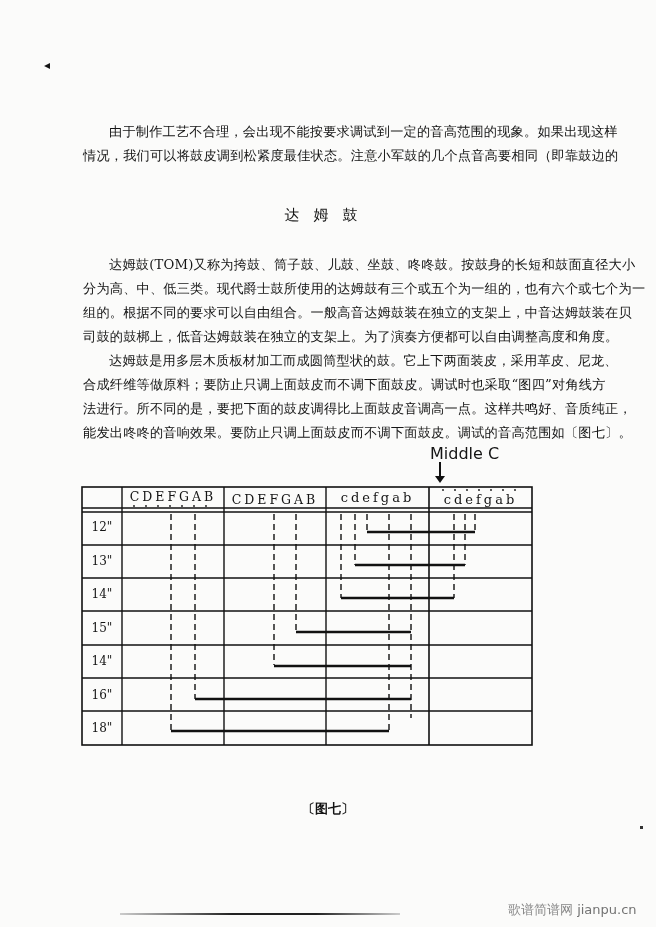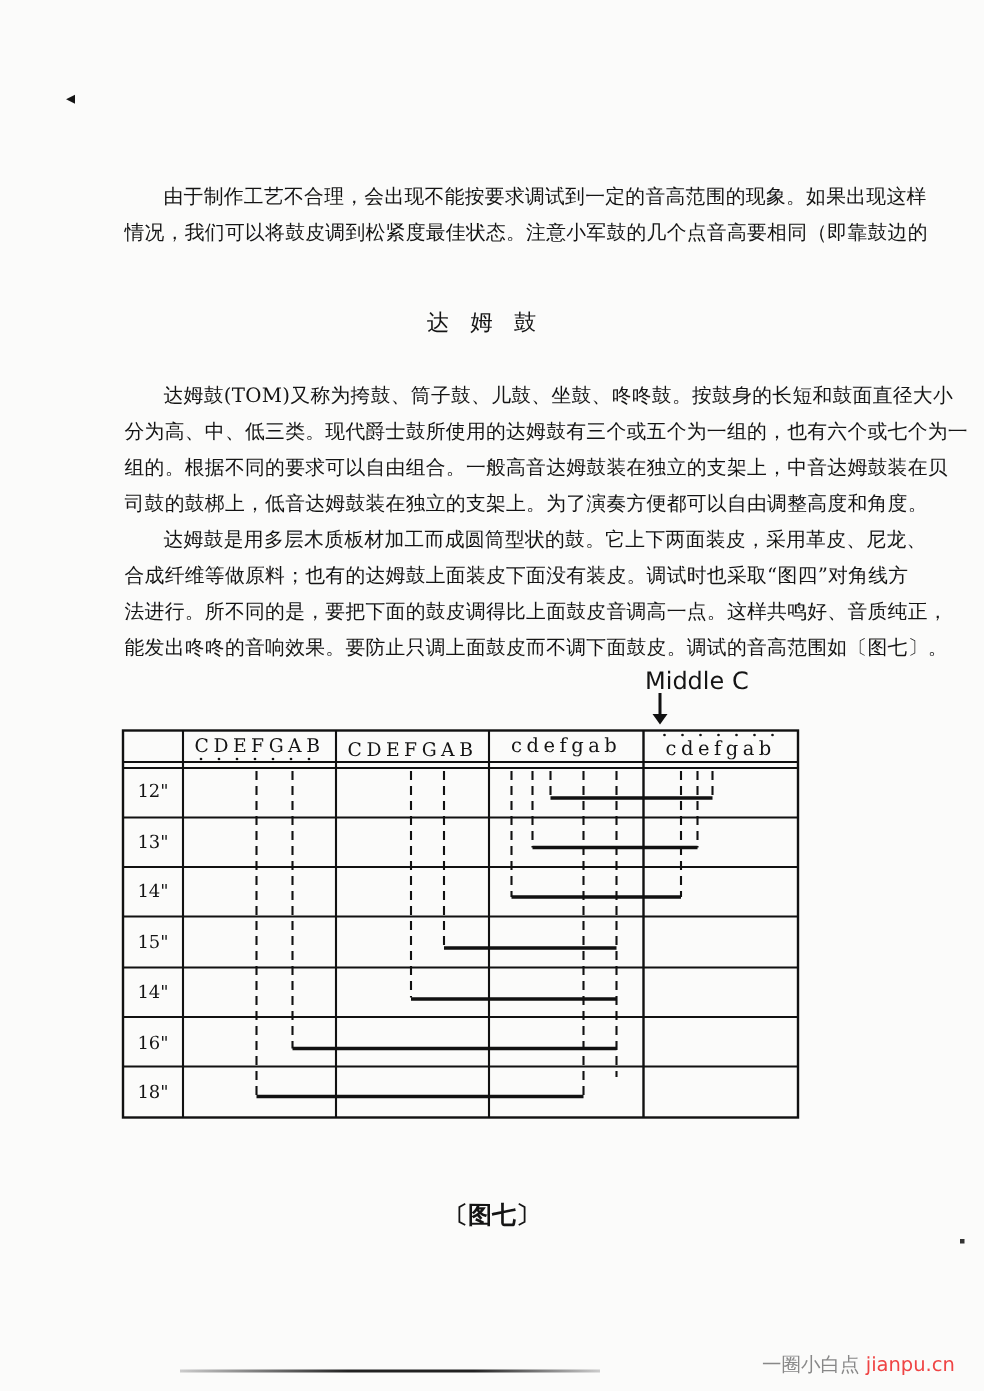--- a/index.html
+++ b/index.html
@@ -10,24 +10,24 @@
   .p1{top:120px;}
   .title{position:absolute;left:0;width:656px;top:206px;text-align:center;font-size:15px;letter-spacing:14px;}
   .p2{top:253px;}
   .p3{top:349px;}
   .indent{padding-left:26px;}
   .first{margin-left:-26px;}
   .middle-c{position:absolute;left:430px;top:444px;font-family:"DejaVu Sans",sans-serif;font-size:16px;}
   .arrow{position:absolute;left:439px;top:462px;width:2px;height:18px;background:#111;}
   .arrow:after{content:"";position:absolute;left:-4px;top:14px;border-left:5px solid transparent;border-right:5px solid transparent;border-top:7px solid #111;}
   svg.diagram{position:absolute;left:0;top:0;}
-  .caption{position:absolute;left:0;width:656px;top:800px;text-align:center;font-size:16px;font-weight:bold;}
+  .caption{position:absolute;left:0;width:656px;top:800px;text-align:center;font-size:13px;font-weight:bold;}
   .footline{position:absolute;left:120px;top:913px;width:280px;height:2px;background:linear-gradient(90deg,#ccc,#222 40%,#222 70%,#ccc);}
   .watermark{position:absolute;left:508px;top:901px;font-size:13px;color:#888;font-family:"DejaVu Sans",sans-serif;}
-  .watermark .en{color:#ef4444;}
+  .watermark .en{color:#737373;}
   .dot{position:absolute;left:640px;top:826px;width:3px;height:3px;background:#333;}
 </style>
 </head>
 <body>
 
 <div class="mark">◂</div>
 
 <div class="para p1 indent">
   <span class="ln">由于制作工艺不合理，会出现不能按要求调试到一定的音高范围的现象。如果出现这样</span>
   <span class="ln first">情况，我们可以将鼓皮调到松紧度最佳状态。注意小军鼓的几个点音高要相同（即靠鼓边的</span>
@@ -37,21 +37,21 @@
 
 <div class="para p2 indent">
   <span class="ln">达姆鼓(TOM)又称为挎鼓、筒子鼓、儿鼓、坐鼓、咚咚鼓。按鼓身的长短和鼓面直径大小</span>
   <span class="ln first">分为高、中、低三类。现代爵士鼓所使用的达姆鼓有三个或五个为一组的，也有六个或七个为一</span>
   <span class="ln first">组的。根据不同的要求可以自由组合。一般高音达姆鼓装在独立的支架上，中音达姆鼓装在贝</span>
   <span class="ln first">司鼓的鼓梆上，低音达姆鼓装在独立的支架上。为了演奏方便都可以自由调整高度和角度。</span>
 </div>
 
 <div class="para p3 indent">
   <span class="ln">达姆鼓是用多层木质板材加工而成圆筒型状的鼓。它上下两面装皮，采用革皮、尼龙、</span>
-  <span class="ln first">合成纤维等做原料；也有的达姆鼓上面装皮下面没有装皮。调试时也采取“图四”对角线方</span>
+  <span class="ln first">合成纤维等做原料；要防止只调上面鼓皮而不调下面鼓皮。调试时也采取“图四”对角线方</span>
   <span class="ln first">法进行。所不同的是，要把下面的鼓皮调得比上面鼓皮音调高一点。这样共鸣好、音质纯正，</span>
   <span class="ln first">能发出咚咚的音响效果。要防止只调上面鼓皮而不调下面鼓皮。调试的音高范围如〔图七〕。</span>
 </div>
 
 <div class="middle-c">Middle C</div>
 <div class="arrow"></div>
 
 <svg class="diagram" width="656" height="927" xmlns="http://www.w3.org/2000/svg">
   <g stroke="#111" fill="none">
 
@@ -126,15 +126,15 @@
 <div style="position:absolute;left:82px;top:587px;width:40px;text-align:center;font-size:12px;">14"</div>
 <div style="position:absolute;left:82px;top:621px;width:40px;text-align:center;font-size:12px;">15"</div>
 <div style="position:absolute;left:82px;top:654px;width:40px;text-align:center;font-size:12px;">14"</div>
 <div style="position:absolute;left:82px;top:688px;width:40px;text-align:center;font-size:12px;">16"</div>
 <div style="position:absolute;left:82px;top:721px;width:40px;text-align:center;font-size:12px;">18"</div>
 
 <div class="caption">〔图七〕</div>
 <div class="dot"></div>
 <div class="footline"></div>
 <div class="watermark">
-  <span>一圈小白点</span>
+  <span>歌谱简谱网</span>
   <span class="en">jianpu.cn</span>
 </div>
 
 </body></html>

